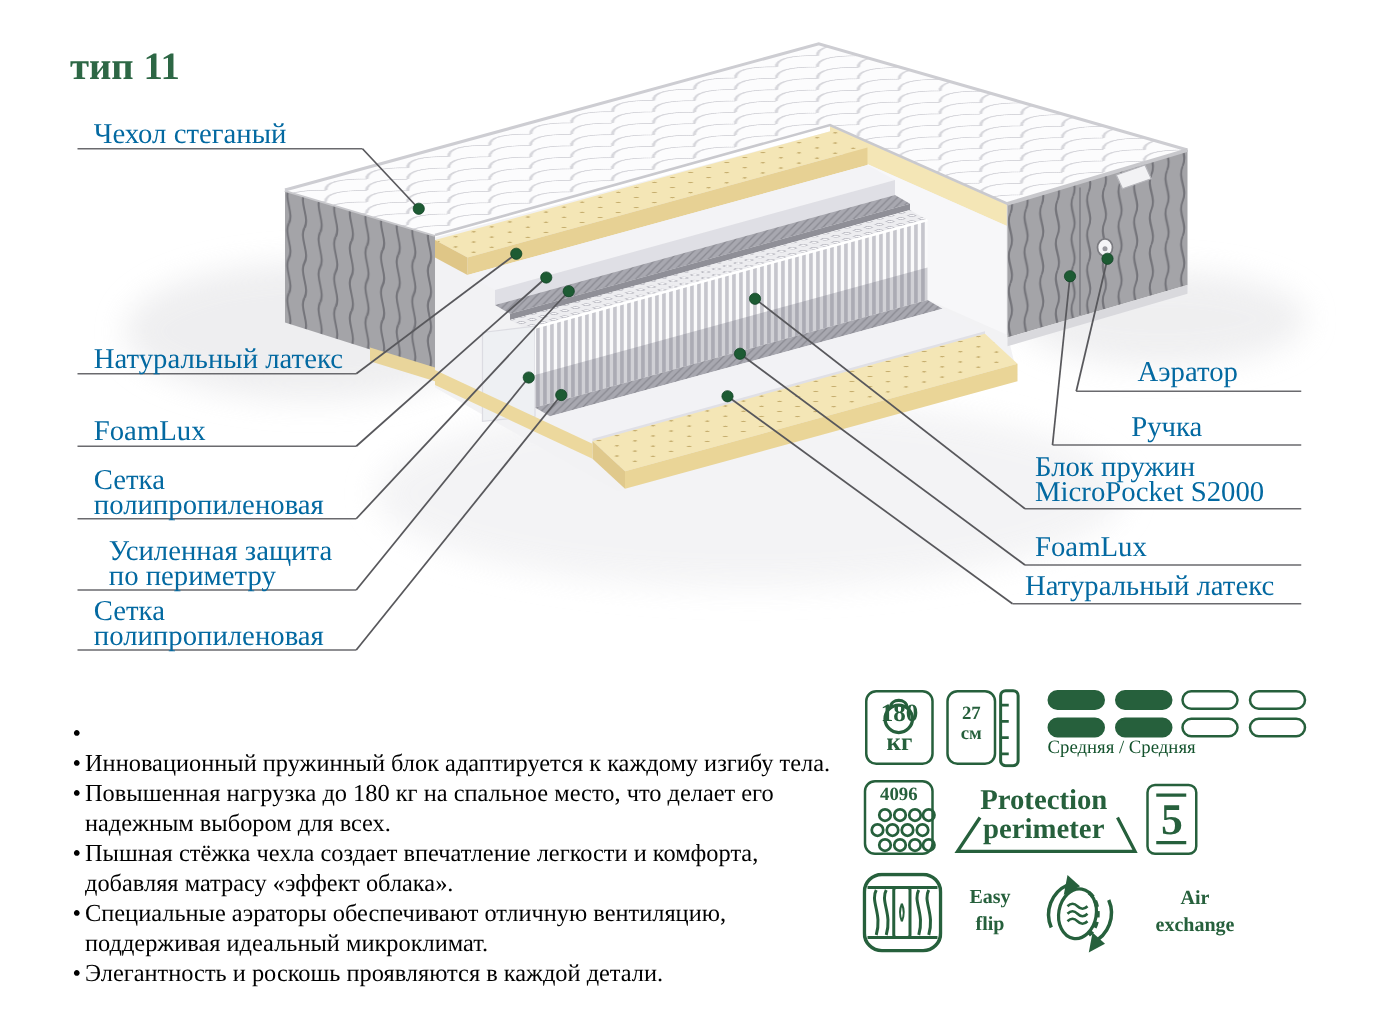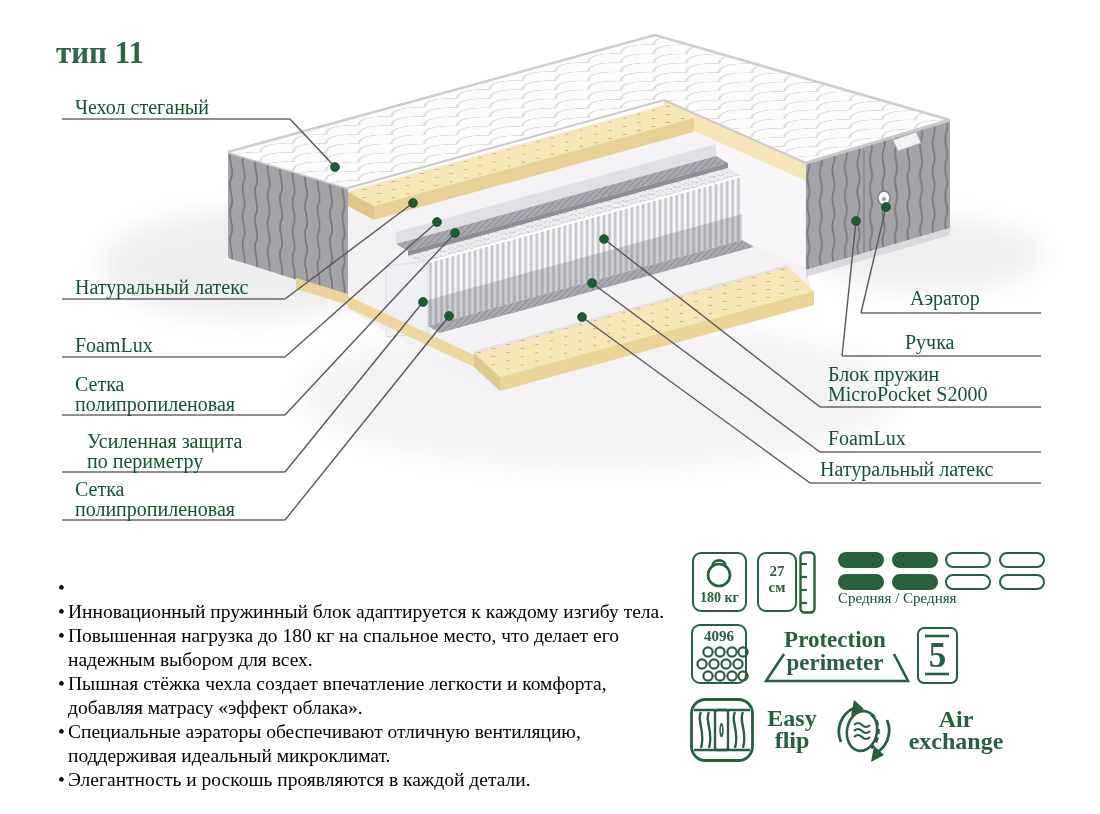--- a/index.html
+++ b/index.html
@@ -1,54 +1,54 @@
 <!DOCTYPE html>
 <html><head>
 <meta charset="utf-8">
 <style>
   html,body{margin:0;padding:0;background:#fff;}
   #canvas{position:relative;width:1084px;height:814px;background:#ffffff;overflow:hidden;
           font-family:"Liberation Serif","DejaVu Serif",serif;}
   #scene{position:absolute;left:0;top:0;z-index:1;}
   .page-title{position:absolute;left:56px;top:36px;font-size:31px;line-height:34px;
               font-weight:bold;color:#2d6745;z-index:3;}
-  .lbl{position:absolute;z-index:3;font-size:20px;line-height:20px;color:#14532d;
+  .lbl{position:absolute;z-index:3;font-size:23px;line-height:20px;color:#0369a1;
        white-space:pre-line;}
   .features{position:absolute;left:58px;top:576px;width:640px;z-index:3;
             list-style:none;margin:0;padding:0;font-size:19.5px;line-height:24px;color:#000;}
   .features li{display:flex;}
   .features .blt{width:10px;flex:0 0 10px;}
   .features .ftxt{white-space:pre-line;}
   .badge-box{position:absolute;border:2.6px solid #26603c;border-radius:9px;
              box-sizing:border-box;z-index:3;color:#26603c;}
   .badge-box .ico{position:absolute;left:0;top:0;}
   .wv{left:692px;top:552px;width:55px;height:60px;}
   .wv .val{position:absolute;left:0;right:0;bottom:4px;text-align:center;
-           font-weight:bold;font-size:14px;}
+           font-weight:bold;font-size:20px;}
   .hv{left:757px;top:552px;width:40px;height:60px;}
   .hv .stack{position:absolute;left:0;right:0;top:9px;text-align:center;
              font-weight:bold;font-size:15px;line-height:16px;}
   .ruler{position:absolute;left:799px;top:551px;z-index:3;color:#26603c;}
   .pills{position:absolute;left:838px;top:552px;z-index:3;}
   .pill-row{display:flex;gap:7.5px;margin-bottom:6.5px;}
   .pill{width:46px;height:15.5px;border:2.6px solid #26603c;border-radius:8px;
         box-sizing:border-box;background:#fff;}
   .pill.filled{background:#26603c;}
   .firmness-label{position:absolute;left:838px;top:590px;font-size:15px;color:#14532d;z-index:3;}
   .spr{left:691px;top:624px;width:56px;height:60px;}
   .spr .val{position:absolute;left:0;right:0;top:2px;text-align:center;
             font-weight:bold;font-size:15px;}
   .protect{position:absolute;left:757px;top:626px;width:156px;height:60px;z-index:3;
            color:#26603c;font-weight:bold;font-size:23px;line-height:23px;text-align:center;}
   .protect .p1{position:absolute;left:0;right:0;top:2px;}
   .protect .p2{position:absolute;left:0;right:0;top:25px;}
   .zones{left:917px;top:627px;width:41px;height:57px;border-width:2.8px;border-radius:7px;}
   .zones .zval{position:absolute;left:0;right:0;top:7px;text-align:center;
                font-weight:bold;font-size:35px;line-height:40px;}
-  .iconlbl{position:absolute;z-index:3;color:#26603c;font-weight:bold;font-size:24px;
+  .iconlbl{position:absolute;z-index:3;color:#26603c;font-weight:bold;font-size:16px;
            line-height:22px;text-align:center;}
   .easyflip-icon{position:absolute;left:690px;top:698px;z-index:3;color:#26603c;}
   .air-icon{position:absolute;left:830px;top:697px;z-index:3;color:#26603c;}
 </style>
 </head>
 <body>
 
 <div id="canvas">
 
   <svg id="scene" width="1100" height="814" viewBox="0 0 1100 814">

